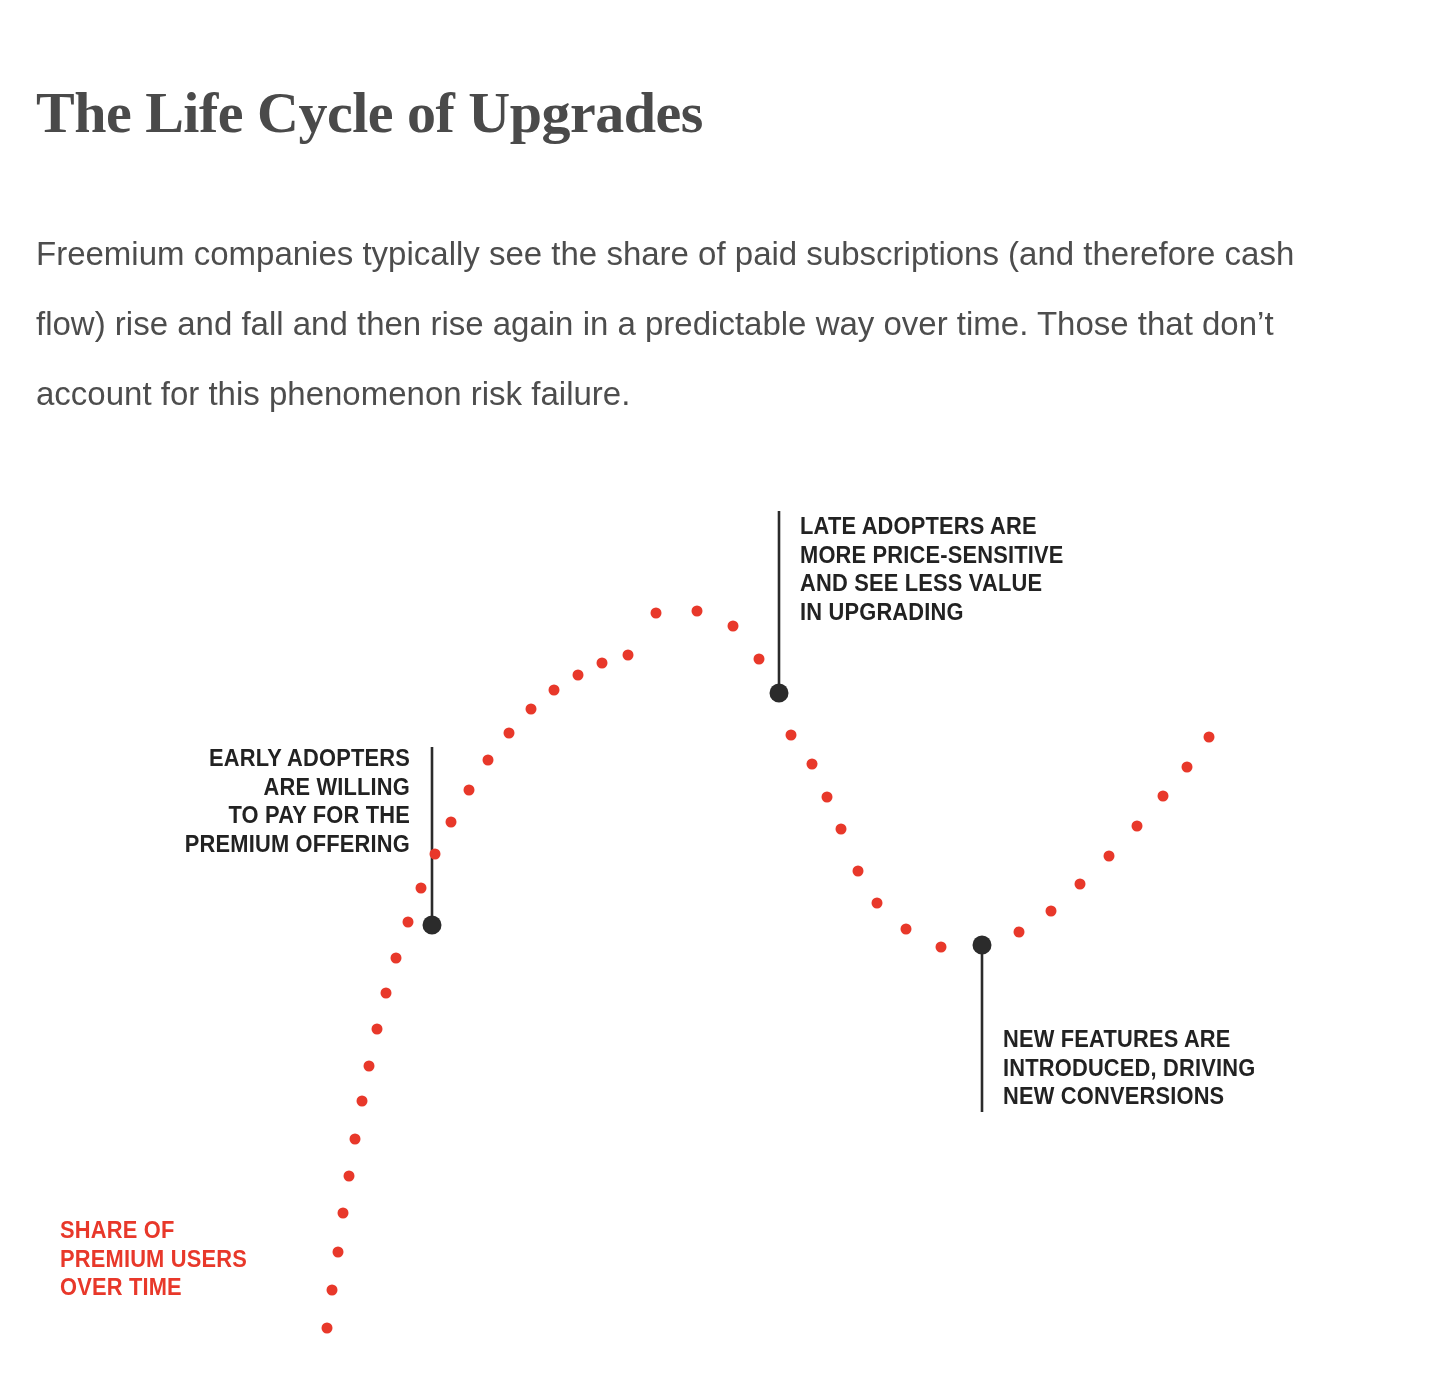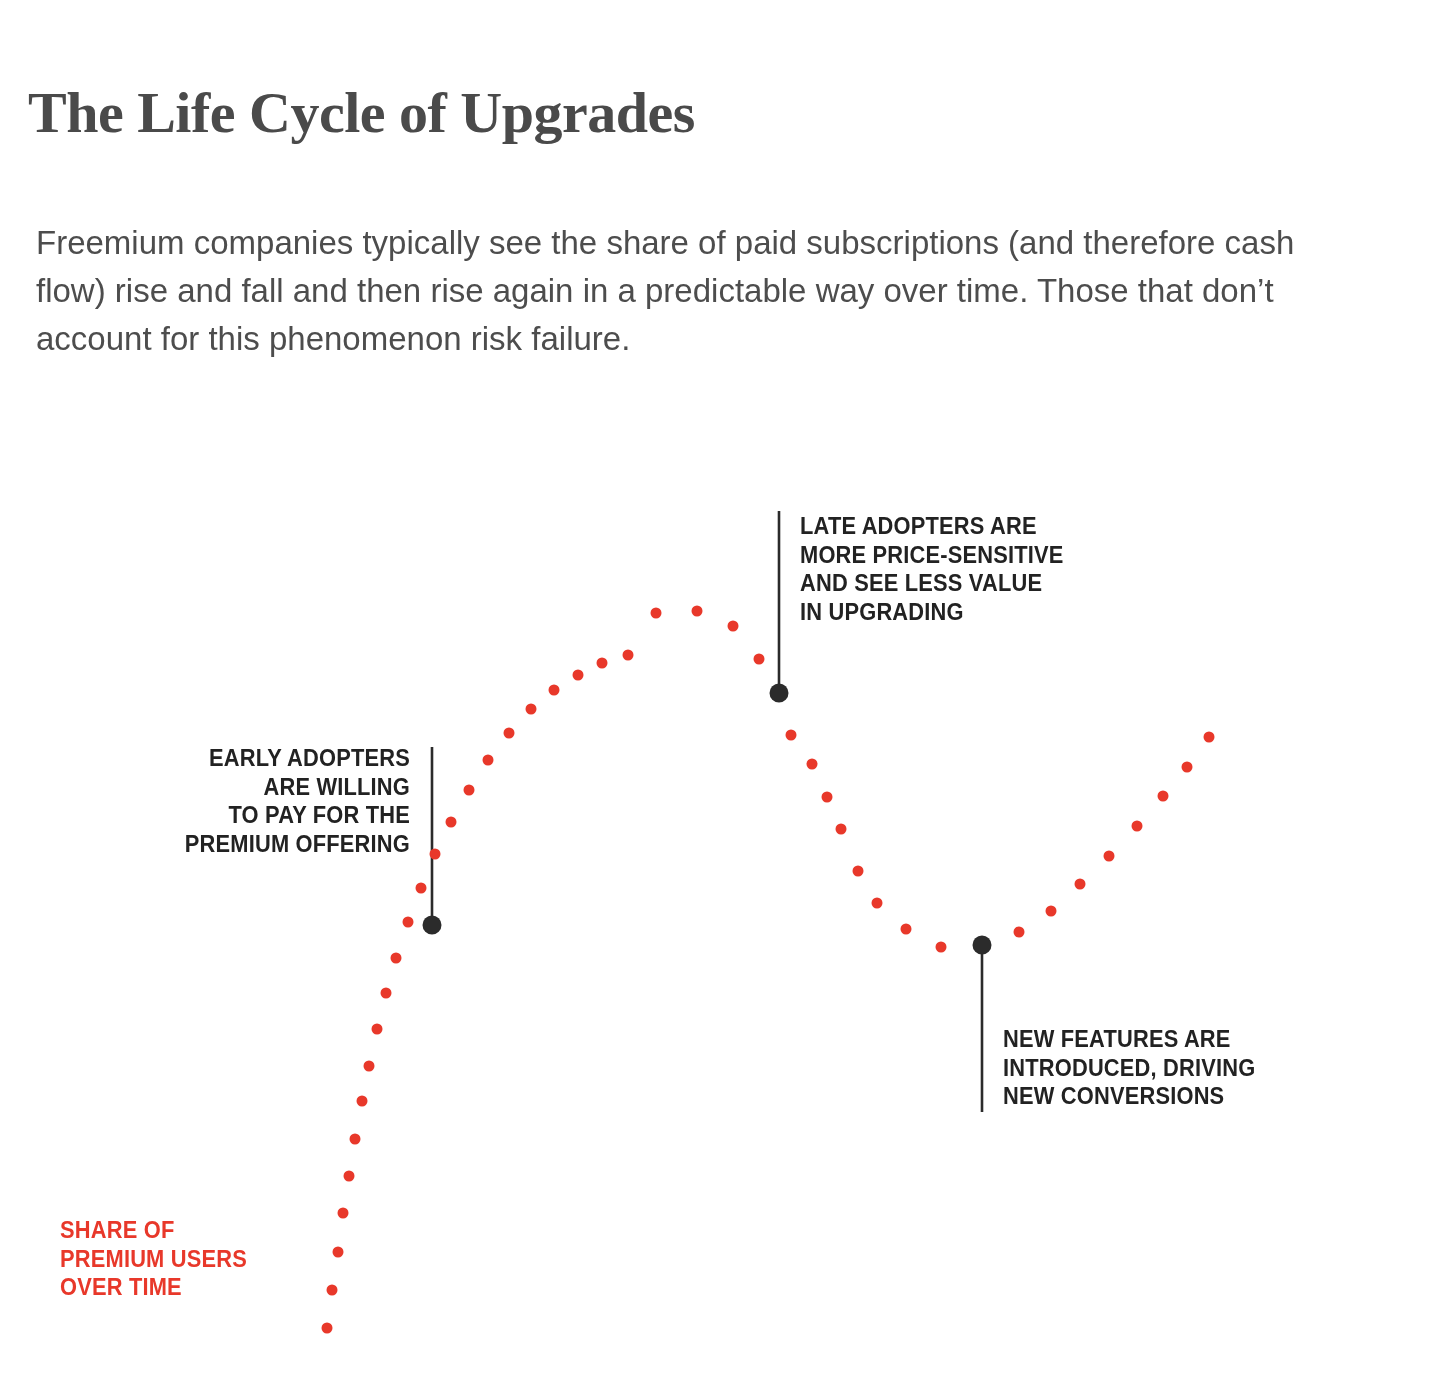--- a/index.html
+++ b/index.html
@@ -12,41 +12,41 @@
     height: 1397px;
     position: relative;
     overflow: hidden;
     font-family: "Liberation Sans", sans-serif;
     -webkit-font-smoothing: antialiased;
   }
 
   
   #headline {
     position: absolute;
-    left: 28px;
+    left: 36px;
     top: 40px;
     width: 1300px;
     font-family: "Liberation Serif", "DejaVu Serif", serif;
     font-weight: 700;
     font-size: 58px;
     line-height: 68px;
     letter-spacing: -0.5px;
     color: #4a4a4a;
     white-space: nowrap;
   }
 
   #deck {
     position: absolute;
     left: 36px;
     top: 186px;
     width: 1275px;
     font-family: "Liberation Sans", sans-serif;
     font-weight: 400;
     font-size: 33px;
-    line-height: 48px;
+    line-height: 70px;
     color: #4d4d4d;
   }
 
   
   #chart {
     position: absolute;
     left: 0;
     top: 0;
     width: 1440px;
     height: 1397px;

